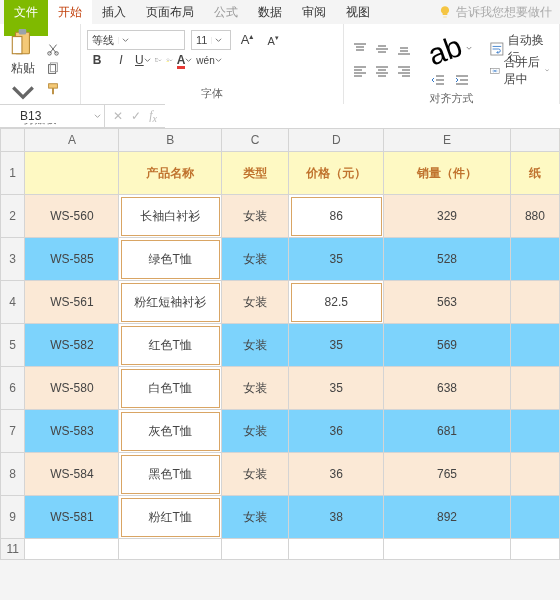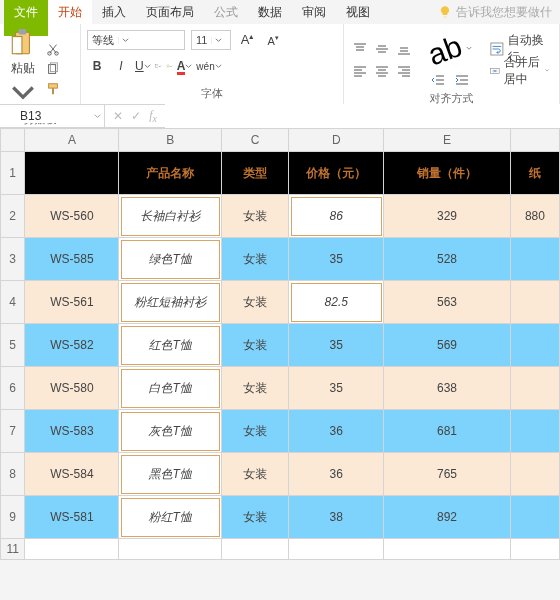--- a/index.html
+++ b/index.html
@@ -51,24 +51,24 @@
   .sheet{overflow:auto;height:calc(600px - 24px - 80px - 22px);}
   table.grid{border-collapse:collapse;table-layout:fixed;}
   table.grid th, table.grid td{border:1px solid #d4d4d4;font-size:12px;}
   th.corner{background:#f3f3f3;width:22px;height:20px;}
   th.colh{background:#f3f3f3;color:#666;height:20px;font-weight:normal;}
   th.rowh{background:#f3f3f3;color:#666;width:22px;font-weight:normal;}
   .wA{width:96px}.wB{width:106px}.wC{width:68px}.wD{width:96px}.wE{width:130px}.wF{width:48px}
 
   
   td.cell{height:40px;text-align:center;vertical-align:middle;}
-  tr.hrow td.cell{color:#c0732e;font-weight:bold;background:#000000;}
+  tr.hrow td.cell{color:#c0732e;font-weight:bold;background:#fef9c3;}
   tr.band0 td.cell{background:#fbe9d6;}
   tr.band1 td.cell{background:#7dd3fc;}
-  td.boxed{background:#fff !important;outline:1px solid #d9a564;outline-offset:-3px;font-style:italic;}
+  td.boxed{background:#fff !important;outline:1px solid #d9a564;outline-offset:-3px;}
   tr.total td.cell{background:#fdeed9;}
 
   ::-webkit-scrollbar{width:10px;height:10px;}
 </style>
 </head>
 <body>
 
 <div class="app">
 
   <div class="tabs">
@@ -122,21 +122,21 @@
                 <rect x="3" y="2" width="10" height="5" fill="#f4c977" stroke="#b58530"></rect>
                 <rect x="7" y="7" width="2" height="7" fill="#b58530"></rect>
               </svg>
             </div>
         </div>
       </div>
       <div class="grp-label">剪贴板</div>
     </div>
 
     <div class="grp" style="width:250px">
-      <div class="grp-body" style="flex-direction:column;align-items:flex-start;gap:6px;padding-top:4px;">
+      <div class="grp-body" style="flex-direction:column;align-items:flex-start;gap:0;padding-top:4px;">
         <div class="fontrow">
           <div class="combo" style="width:96px">
             <span>等线</span>
             <div class="dd">
                 <svg class="dd-tri" viewBox="0 0 8 8">
                   <path d="M1 2l3 3 3-3" fill="none" stroke="#666"></path>
                 </svg>
               </div>
           </div>
           <div class="combo" style="width:38px">

